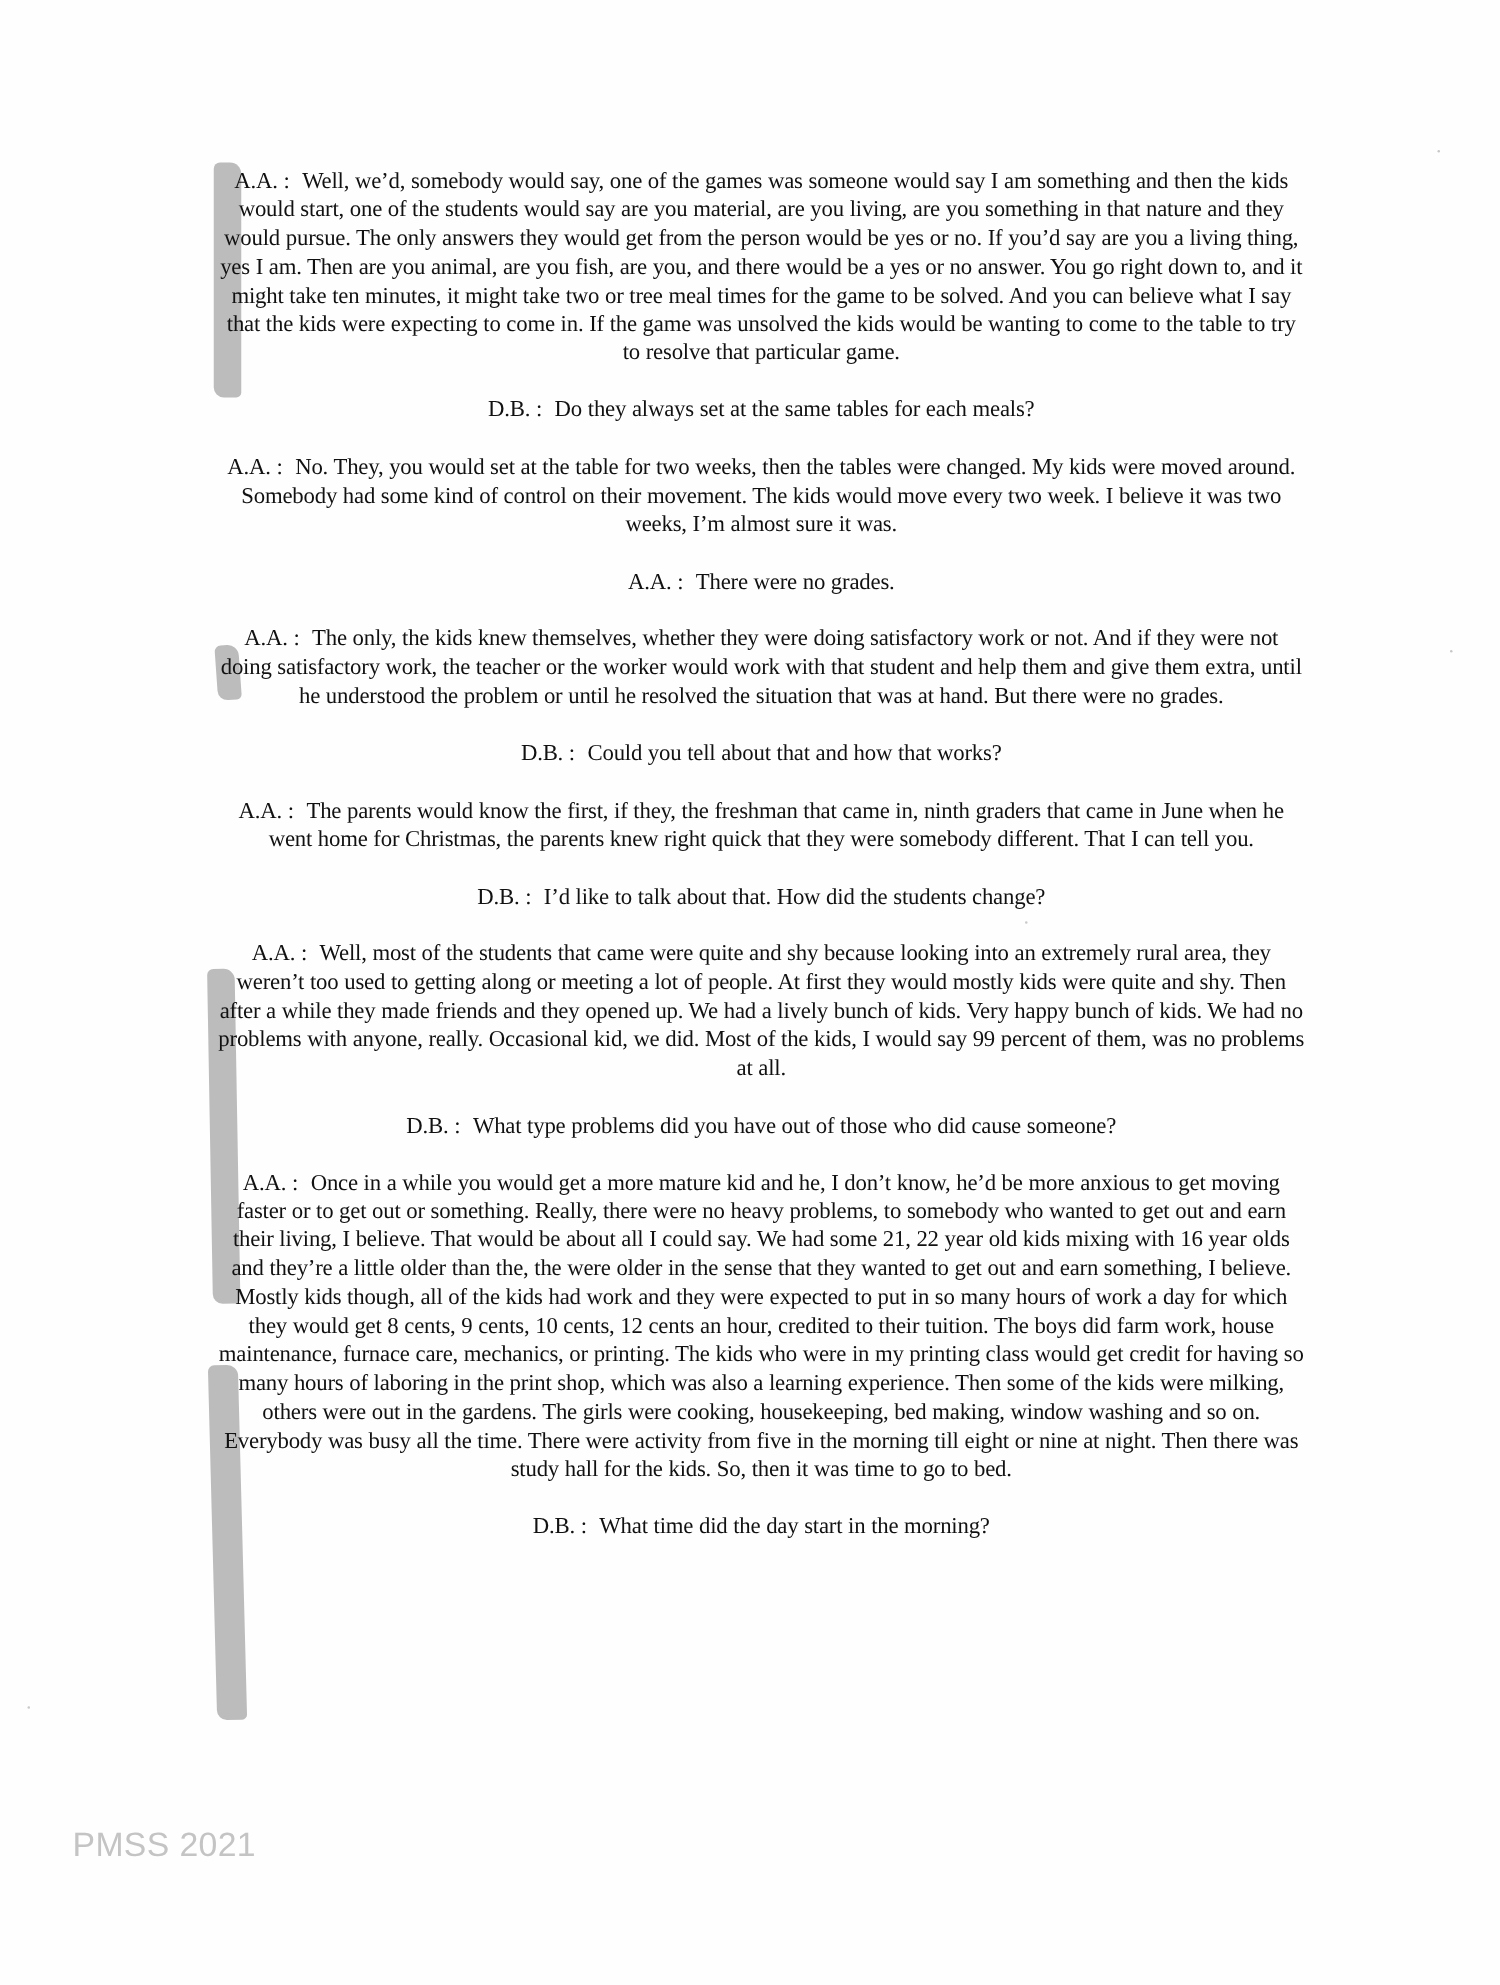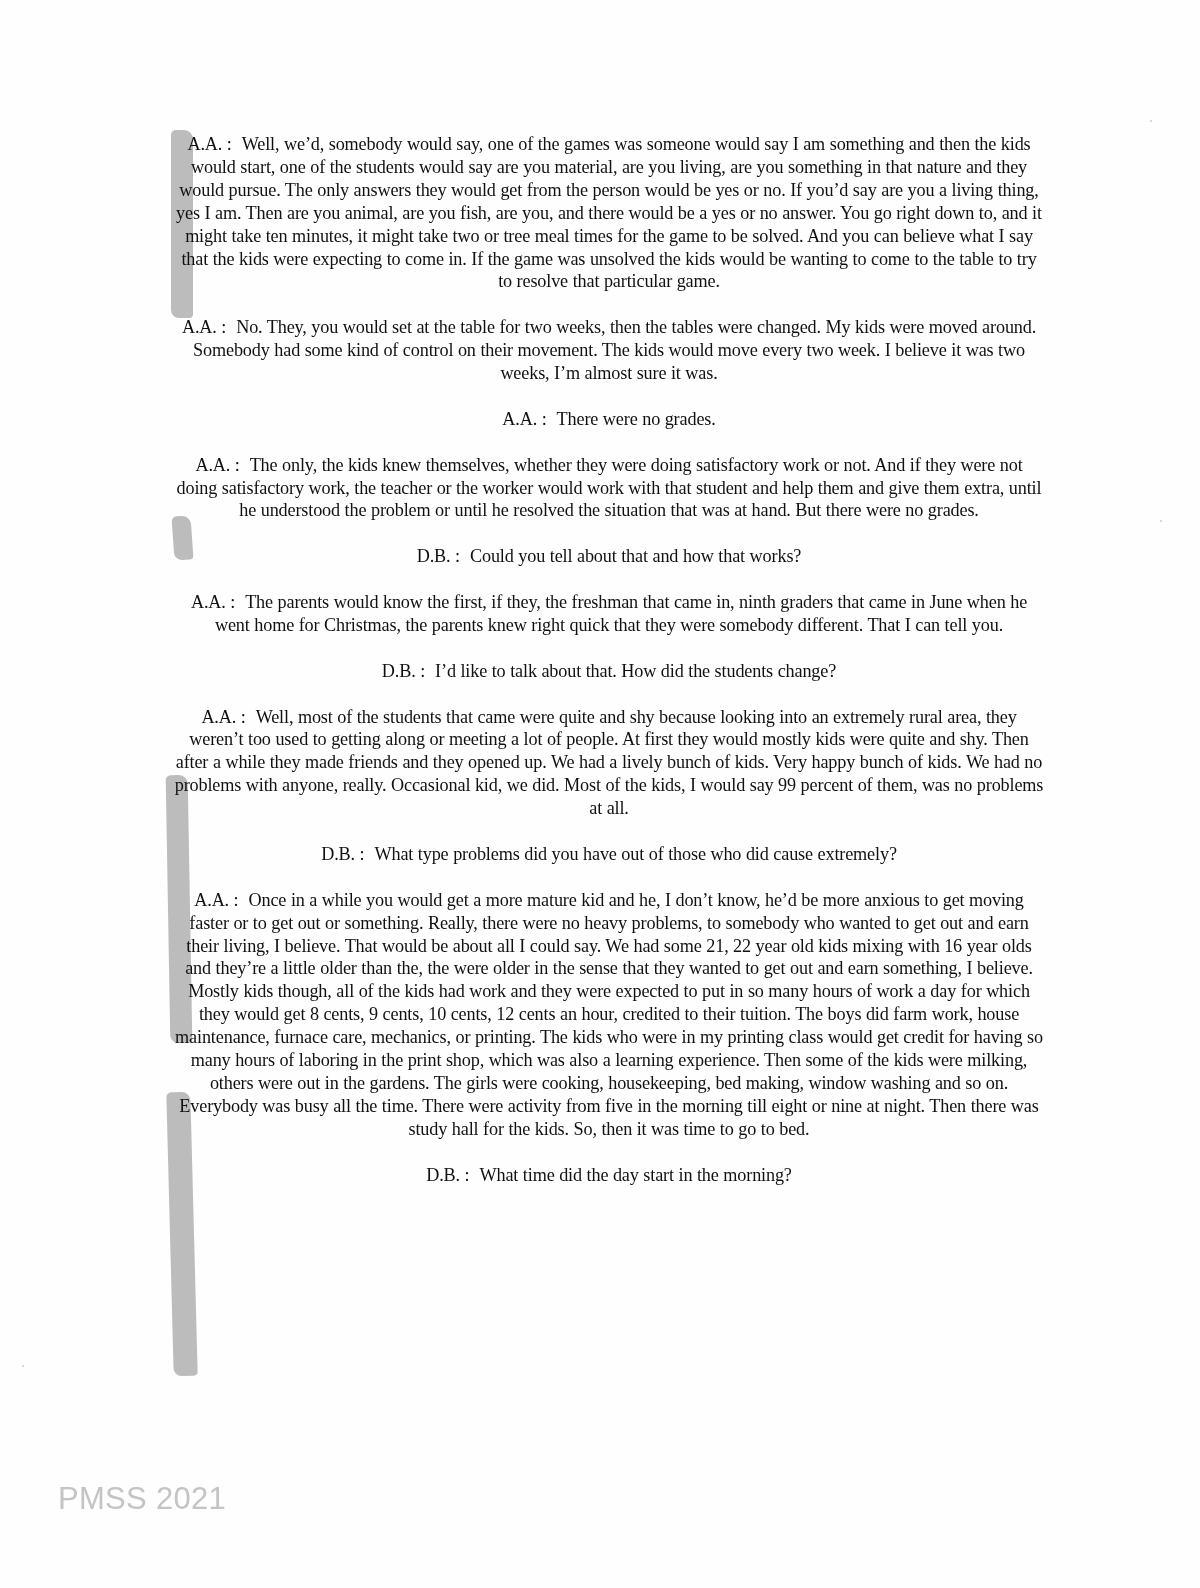--- a/index.html
+++ b/index.html
@@ -45,24 +45,23 @@
       position: absolute;
       background: #a9a9a9;
       opacity: 0.78;
       border-radius: 5px 9px 4px 8px;
     }
     .watermark {
       position: absolute;
       left: 58px;
       top: 1461px;
       font-family: "Liberation Sans", "DejaVu Sans", sans-serif;
-      font-size: 31px;
+      font-size: 27px;
       color: #c4c4c4;
       letter-spacing: 0.3px;
-      margin-top: 20px;
     }
     .speck {
       position: absolute;
       width: 2px;
       height: 2px;
       background: #c8c8c8;
       border-radius: 1px;
     }
   </style>
 </head>
@@ -73,20 +72,23 @@
   <div class="highlight" style="left:171px; top:130px; width:22px; height:188px;"></div>
   <div class="highlight" style="left:173px; top:516px; width:19px; height:44px; transform:rotate(-4deg);"></div>
   <div class="highlight" style="left:168px; top:775px; width:22px; height:268px; transform:rotate(-1deg);"></div>
   <div class="highlight" style="left:170px; top:1092px; width:24px; height:284px; transform:rotate(-1.5deg);"></div>
 
   <div class="content">
     <p class="para">
       <span class="speaker">A.A. :</span><span>Well, we’d, somebody would say, one of the games  was someone would say I am something and then the kids would start, one of the students would say are you material, are you living, are you something in that nature and they would pursue.  The only answers they would get from the person would be yes or no.  If you’d say are you a living thing, yes I am.  Then are you animal, are you fish, are you, and there would be a yes or no answer.  You go right down to, and it might take ten minutes, it might take two or tree meal times for the game to be solved.  And you can believe what I say that the kids were expecting to come in.  If the game was unsolved the kids would be wanting to come to the table to try to resolve that particular game.</span>
     </p>
     <p class="para">
+      <span class="speaker">D.B. :</span><span>Do they always set at the same tables for each meals?</span>
+    </p>
+    <p class="para">
       <span class="speaker">A.A. :</span><span>No.  They, you would set at the table for two weeks, then the tables were changed.  My kids were moved around.  Somebody had some kind of control on their movement.  The kids would move every two week.  I believe it was two weeks, I’m almost sure it was.</span>
     </p>
     <p class="para">
       <span class="speaker">A.A. :</span><span>There were no grades.</span>
     </p>
     <p class="para">
       <span class="speaker">A.A. :</span><span>The only, the kids knew themselves, whether they were doing satisfactory work or not.  And if they were not doing satisfactory work,  the teacher or the worker would work with that student and help them and give them extra, until he understood the problem or until he resolved the situation that was at hand.  But there were no grades.</span>
     </p>
     <p class="para">
       <span class="speaker">D.B. :</span><span>Could you tell about that and how that works?</span>
@@ -94,21 +96,21 @@
     <p class="para">
       <span class="speaker">A.A. :</span><span>The parents would know the first, if they, the freshman that came in, ninth graders that came in June when he went home for Christmas, the parents knew right quick that they were somebody different.  That I can tell you.</span>
     </p>
     <p class="para">
       <span class="speaker">D.B. :</span><span>I’d like to talk about that.  How did the students change?</span>
     </p>
     <p class="para">
       <span class="speaker">A.A. :</span><span>Well, most of the students that came were quite and shy because looking into an extremely rural area, they weren’t too used to getting along or meeting a lot of people. At first they would mostly kids were quite and shy.  Then after a while they made friends and they opened up.  We had a lively bunch of kids.  Very happy bunch of kids.  We had no problems with anyone, really.  Occasional kid, we did.  Most of the kids, I would say 99 percent of them, was no problems at all.</span>
     </p>
     <p class="para">
-      <span class="speaker">D.B. :</span><span>What type problems did you have out of those who did cause extremely?</span>
+      <span class="speaker">D.B. :</span><span>What type problems did you have out of those who did cause someone?</span>
     </p>
     <p class="para">
       <span class="speaker">A.A. :</span><span>Once in a while you would get a more mature kid and he, I don’t know, he’d be more anxious to get moving faster or to get out or something.  Really, there were no heavy problems, to somebody who wanted to get out and earn their living, I believe.  That would be about all I could say.  We had some 21, 22 year old kids mixing with 16 year olds and they’re a little older than the, the were older in the sense that they wanted to get out and earn something, I believe.  Mostly kids though, all of the kids had work and they were expected to put in so many hours of work a day for which they would get 8 cents, 9 cents, 10 cents, 12 cents an hour, credited to their tuition.  The boys did farm work, house maintenance, furnace care, mechanics, or printing.  The kids who were in my printing class would get credit for having so many hours of laboring in the print shop, which was also a learning experience.  Then some of the kids were milking, others were out in the gardens.  The girls were cooking, housekeeping, bed making, window washing and so on.  Everybody was busy all the time.   There were activity from five in the morning till eight or nine at night.  Then there was study hall for the kids.  So, then it was time to go to bed.</span>
     </p>
     <p class="para">
       <span class="speaker">D.B. :</span><span>What time did the day start in the morning?</span>
     </p>
   </div>
 
   <div class="speck" style="left:1150px; top:120px;"></div>

